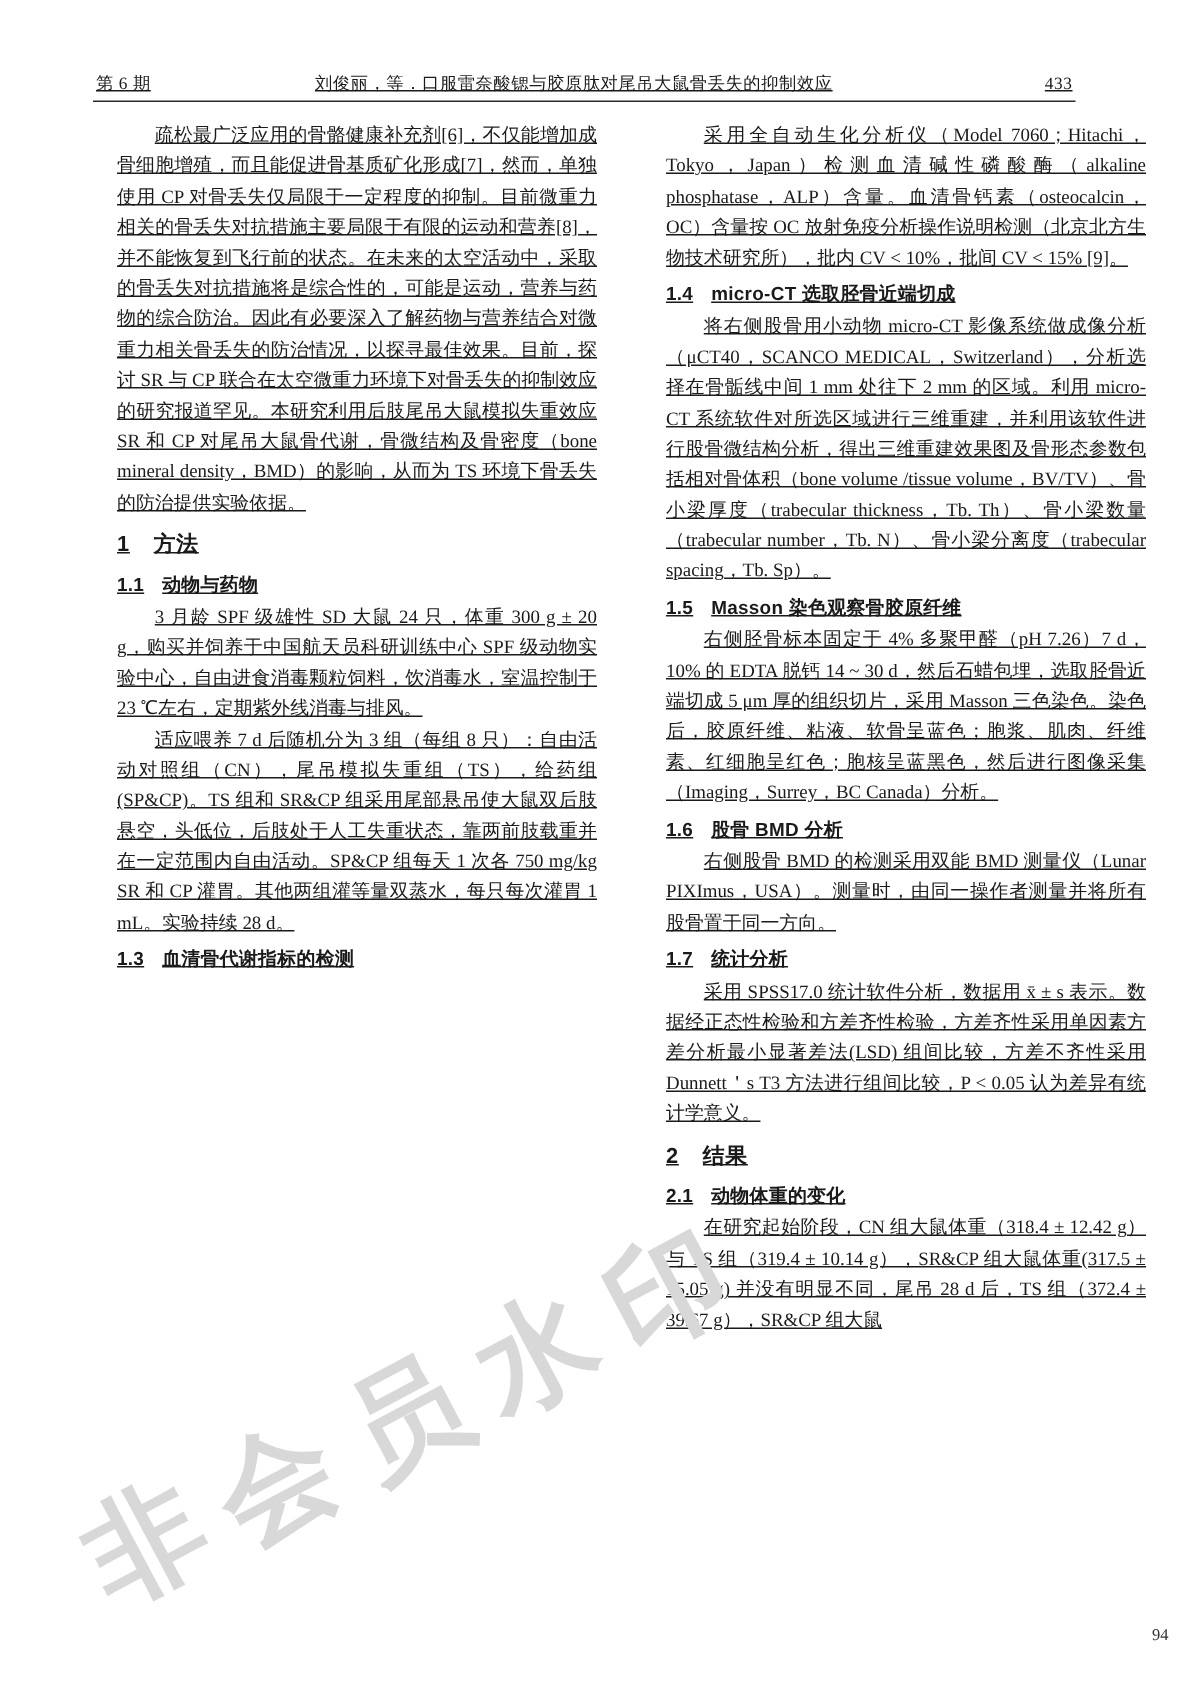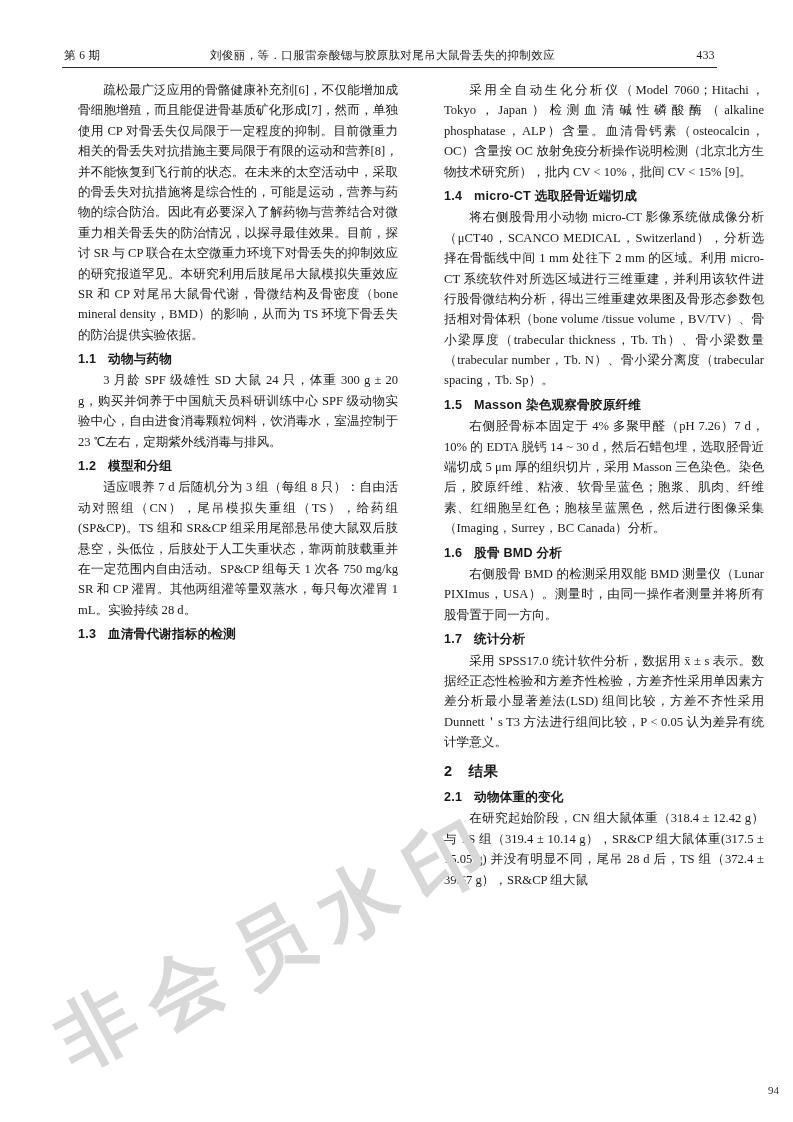--- a/index.html
+++ b/index.html
@@ -15,20 +15,21 @@
     position: relative;
     overflow: hidden;
   }
   .page {
     position: absolute;
     left: 0; top: 0;
     width: 779px;
     height: 1122px;
     box-sizing: border-box;
     padding: 48px 62px 30px 62px;
+    text-decoration: underline;
   }
 
   
   .header {
     display: flex;
     align-items: baseline;
     justify-content: space-between;
     font-size: 11.5px;
     letter-spacing: 0.4px;
     padding: 0 2px 4px 2px;
@@ -129,29 +130,29 @@
     <span class="center">刘俊丽，等．口服雷奈酸锶与胶原肽对尾吊大鼠骨丢失的抑制效应</span>
     <span class="pageno">433</span>
   </div>
 
   <div class="columns">
 
     <div class="col">
 
       <p>疏松最广泛应用的骨骼健康补充剂[6]，不仅能增加成骨细胞增殖，而且能促进骨基质矿化形成[7]，然而，单独使用 CP 对骨丢失仅局限于一定程度的抑制。目前微重力相关的骨丢失对抗措施主要局限于有限的运动和营养[8]，并不能恢复到飞行前的状态。在未来的太空活动中，采取的骨丢失对抗措施将是综合性的，可能是运动，营养与药物的综合防治。因此有必要深入了解药物与营养结合对微重力相关骨丢失的防治情况，以探寻最佳效果。目前，探讨 SR 与 CP 联合在太空微重力环境下对骨丢失的抑制效应的研究报道罕见。本研究利用后肢尾吊大鼠模拟失重效应 SR 和 CP 对尾吊大鼠骨代谢，骨微结构及骨密度（bone mineral density，BMD）的影响，从而为 TS 环境下骨丢失的防治提供实验依据。</p>
 
+      <div class="h1">
+        <span class="num">1</span><span>方法</span>
+      </div>
 
       <div class="h2">
         <span class="num">1.1</span><span>动物与药物</span>
       </div>
       <p>3 月龄 SPF 级雄性 SD 大鼠 24 只，体重 300 g ± 20 g，购买并饲养于中国航天员科研训练中心 SPF 级动物实验中心，自由进食消毒颗粒饲料，饮消毒水，室温控制于 23 ℃左右，定期紫外线消毒与排风。</p>
 
-      <div class="h2">
-        <span class="num">1.2</span><span>模型和分组</span>
-      </div>
       <p>适应喂养 7 d 后随机分为 3 组（每组 8 只）：自由活动对照组（CN），尾吊模拟失重组（TS），给药组(SP&amp;CP)。TS 组和 SR&amp;CP 组采用尾部悬吊使大鼠双后肢悬空，头低位，后肢处于人工失重状态，靠两前肢载重并在一定范围内自由活动。SP&amp;CP 组每天 1 次各 750 mg/kg SR 和 CP 灌胃。其他两组灌等量双蒸水，每只每次灌胃 1 mL。实验持续 28 d。</p>
 
       <div class="h2">
         <span class="num">1.3</span><span>血清骨代谢指标的检测</span>
       </div>
 
     </div>
 
     <div class="col">
 

